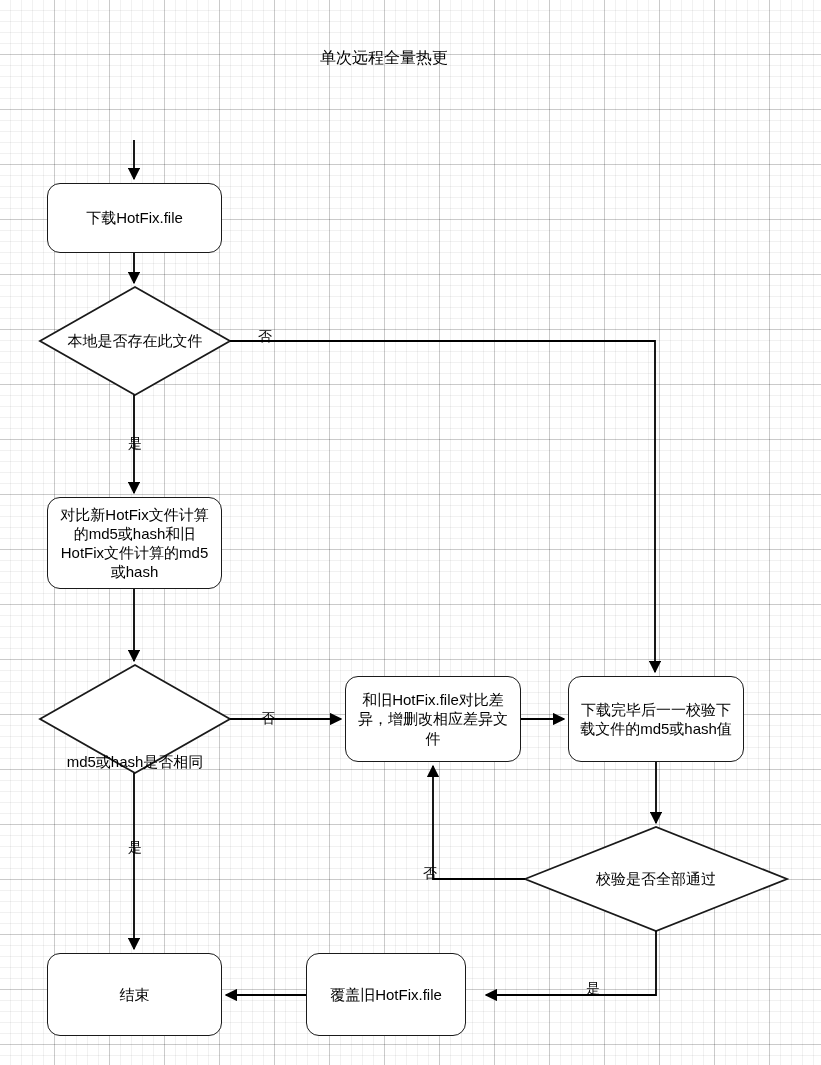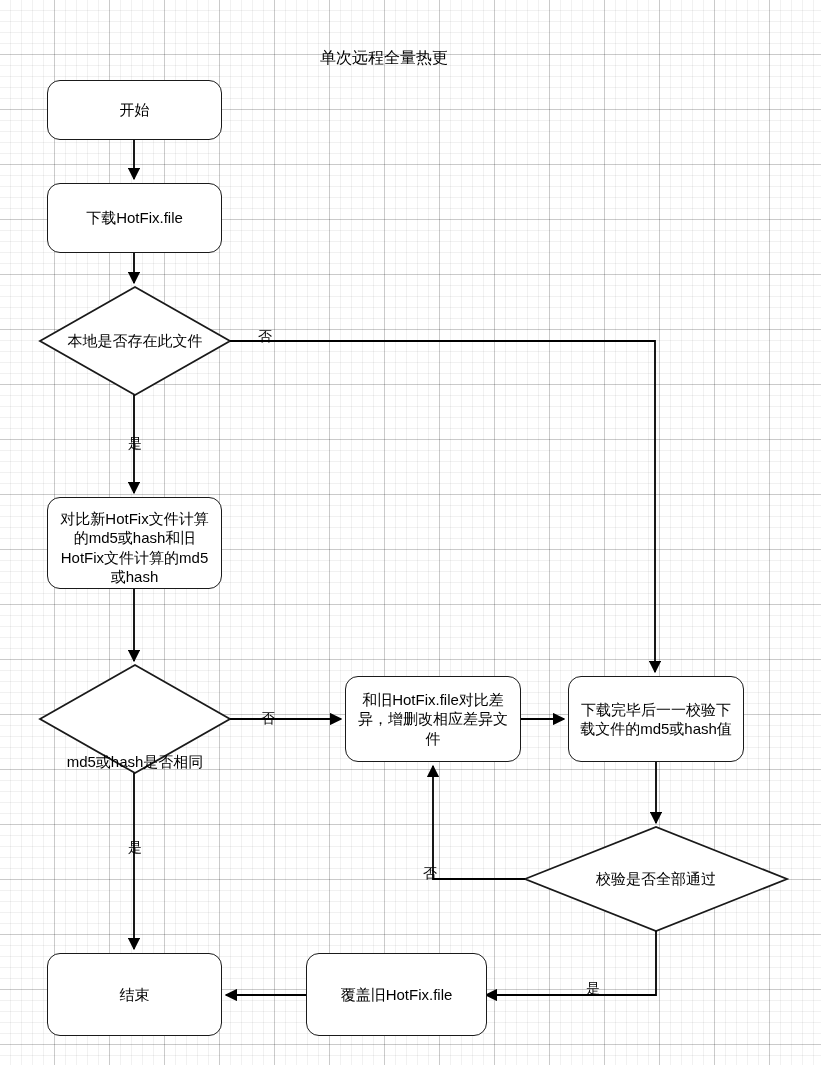--- a/index.html
+++ b/index.html
@@ -99,37 +99,36 @@
         <path d="M 230 719 L 341 719" marker-end="url(#arrow)"></path>
         <path d="M 134 773 L 134 949" marker-end="url(#arrow)"></path>
         <path d="M 521 719 L 564 719" marker-end="url(#arrow)"></path>
         <path d="M 656 762 L 656 823" marker-end="url(#arrow)"></path>
         <path d="M 525 879 L 433 879 L 433 766" marker-end="url(#arrow)"></path>
         <path d="M 656 931 L 656 995 L 486 995" marker-end="url(#arrow)"></path>
         <path d="M 306 995 L 226 995" marker-end="url(#arrow)"></path>
       </g>
   </svg>
 
-  <div class="node proc" style="left: 47px; top: 80px; width: 175px; height: 60px;"><span>开始</span></div>
 
   <div class="node proc" style="left: 47px; top: 183px; width: 175px; height: 70px;"><span>下载HotFix.file</span></div>
 
   <div class="node decision" style="left: 40px; top: 287px; width: 190px; height: 108px; border: none; background: transparent;"><span>本地是否存在此文件</span></div>
 
-  <div class="node proc" style="left: 47px; top: 497px; width: 175px; height: 92px; align-items: flex-end;"><span>对比新HotFix文件计算的md5或hash和旧HotFix文件计算的md5或hash</span></div>
+  <div class="node proc" style="left: 47px; top: 497px; width: 175px; height: 92px;"><span>对比新HotFix文件计算的md5或hash和旧HotFix文件计算的md5或hash</span></div>
 
   <div class="node decision" style="left: 40px; top: 665px; width: 190px; height: 108px; border: none; background: transparent; align-items: flex-end;"><span>md5或hash是否相同</span></div>
 
   <div class="node proc" style="left: 345px; top: 676px; width: 176px; height: 86px;"><span>和旧HotFix.file对比差异，增删改相应差异文件</span></div>
 
   <div class="node proc" style="left: 568px; top: 676px; width: 176px; height: 86px;"><span>下载完毕后一一校验下载文件的md5或hash值</span></div>
 
   <div class="node decision" style="left: 525px; top: 827px; width: 262px; height: 104px; border: none; background: transparent;"><span>校验是否全部通过</span></div>
 
-  <div class="node proc" style="left: 306px; top: 953px; width: 181px; height: 83px;"><span>覆盖旧HotFix.file</span></div>
+  <div class="node proc" style="left: 306px; top: 953px; width: 160px; height: 83px;"><span>覆盖旧HotFix.file</span></div>
 
   <div class="node proc" style="left: 47px; top: 953px; width: 175px; height: 83px;"><span>结束</span></div>
 
 <div class="edge-label" style="left: 258px; top: 329px;">否</div>
     <div class="edge-label" style="left: 128px; top: 436px;">是</div>
     <div class="edge-label" style="left: 261px; top: 711px;">否</div>
     <div class="edge-label" style="left: 128px; top: 840px;">是</div>
     <div class="edge-label" style="left: 423px; top: 866px;">否</div>
     <div class="edge-label" style="left: 586px; top: 981px;">是</div>
   </div>

